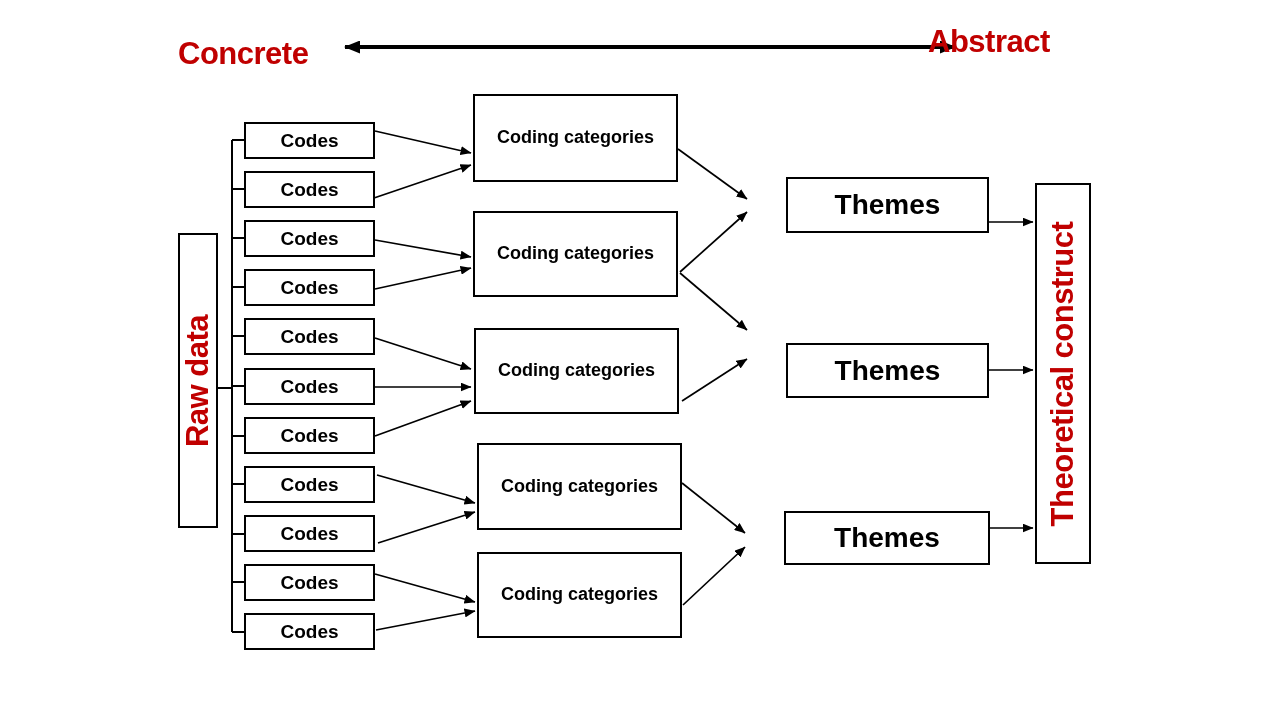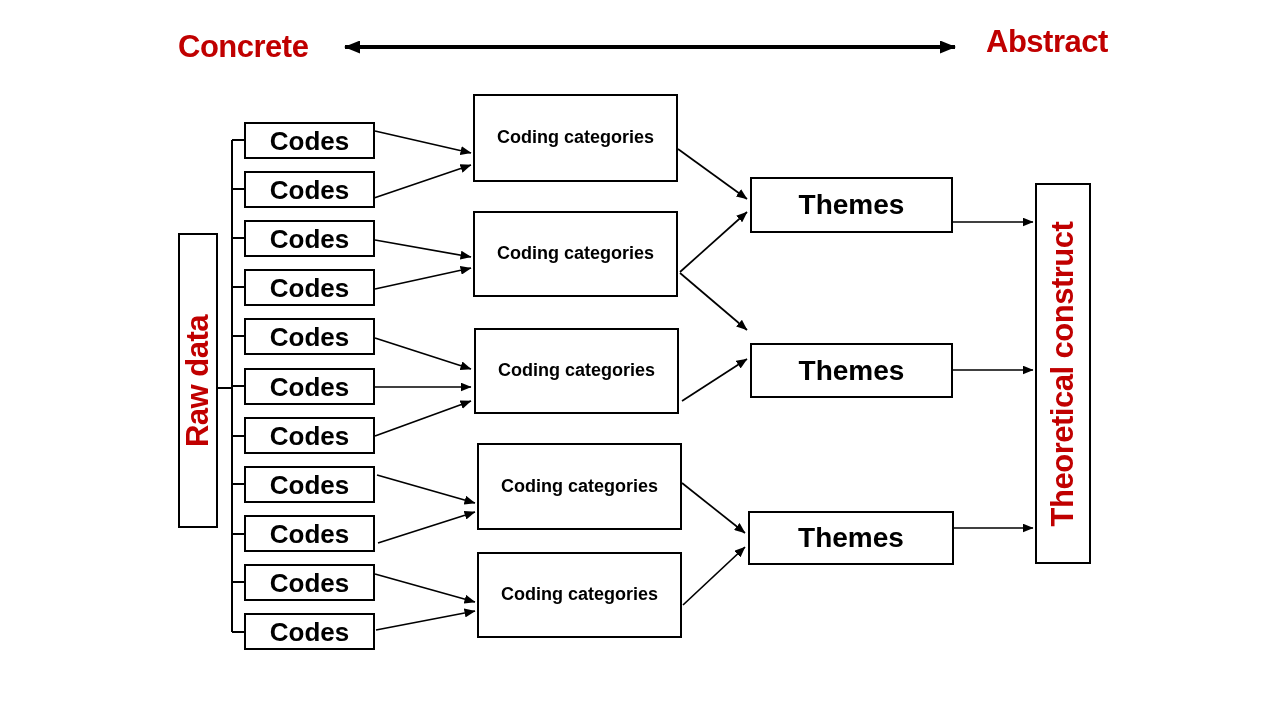--- a/index.html
+++ b/index.html
@@ -11,23 +11,23 @@
   svg.connector-layer{position:absolute;left:0;top:0;width:1280px;height:720px;z-index:1;}
   svg line.bracket{stroke:#000000;stroke-width:2;}
   svg line.flow{stroke:#000000;stroke-width:1.7;}
   svg line.axis{stroke:#000000;stroke-width:4;}
   .node{
     position:absolute;box-sizing:border-box;z-index:2;
     background:#ffffff;border:2px solid #000000;
     display:flex;align-items:center;justify-content:center;
     text-align:center;font-weight:700;color:#000000;
   }
-  .codes{font-size:26px;line-height:1;}
+  .codes{font-size:19px;line-height:1;}
   .cc{font-size:18px;line-height:1.42;padding:0 12px;}
-  .theme{font-size:28px;line-height:1;}
+  .theme{font-size:28px;line-height:1;margin-left:36px;}
   .vtext{
     transform:rotate(-90deg);white-space:nowrap;
     color:#C00000;font-size:31px;font-weight:700;letter-spacing:-0.5px;
   }
   .axis-label{
     position:absolute;z-index:2;color:#C00000;
     font-size:31px;font-weight:700;line-height:1;letter-spacing:-0.5px;
   }
 </style>
 </head>
@@ -71,22 +71,22 @@
     <line x1="680" y1="273" x2="747" y2="330" class="flow" marker-end="url(#arrowhead)"></line>
     <line x1="682" y1="401" x2="747" y2="359" class="flow" marker-end="url(#arrowhead)"></line>
     <line x1="682" y1="483" x2="745" y2="533" class="flow" marker-end="url(#arrowhead)"></line>
     <line x1="683" y1="605" x2="745" y2="547" class="flow" marker-end="url(#arrowhead)"></line>
     <line x1="953" y1="222" x2="1033" y2="222" class="flow" marker-end="url(#arrowhead)"></line>
     <line x1="953" y1="370" x2="1033" y2="370" class="flow" marker-end="url(#arrowhead)"></line>
     <line x1="954" y1="528" x2="1033" y2="528" class="flow" marker-end="url(#arrowhead)"></line>
     <line x1="345" y1="47" x2="955" y2="47" class="axis" marker-end="url(#arrowhead-big)" marker-start="url(#arrowhead-big)"></line>
   </svg>
 
-<div class="axis-label" style="left:178px;top:31px">Concrete</div>
-<div class="axis-label" style="left:986px;top:26px">Abstract</div>
+<div class="axis-label" style="left:178px;top:38px">Concrete</div>
+<div class="axis-label" style="left:928px;top:26px">Abstract</div>
 
 <div class="node" style="left:178px;top:233px;width:40px;height:295px">
   <span class="vtext">Raw data</span>
 </div>
 
 <div class="node codes" style="left:244px;top:122px;width:131px;height:37px">Codes</div>
 <div class="node codes" style="left:244px;top:171px;width:131px;height:37px">Codes</div>
 <div class="node codes" style="left:244px;top:220px;width:131px;height:37px">Codes</div>
 <div class="node codes" style="left:244px;top:269px;width:131px;height:37px">Codes</div>
 <div class="node codes" style="left:244px;top:318px;width:131px;height:37px">Codes</div>

